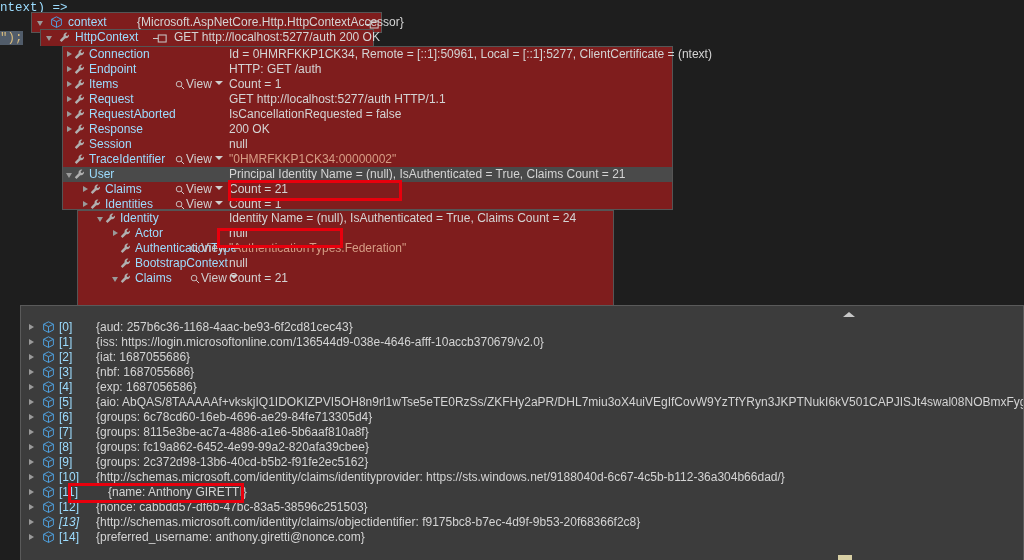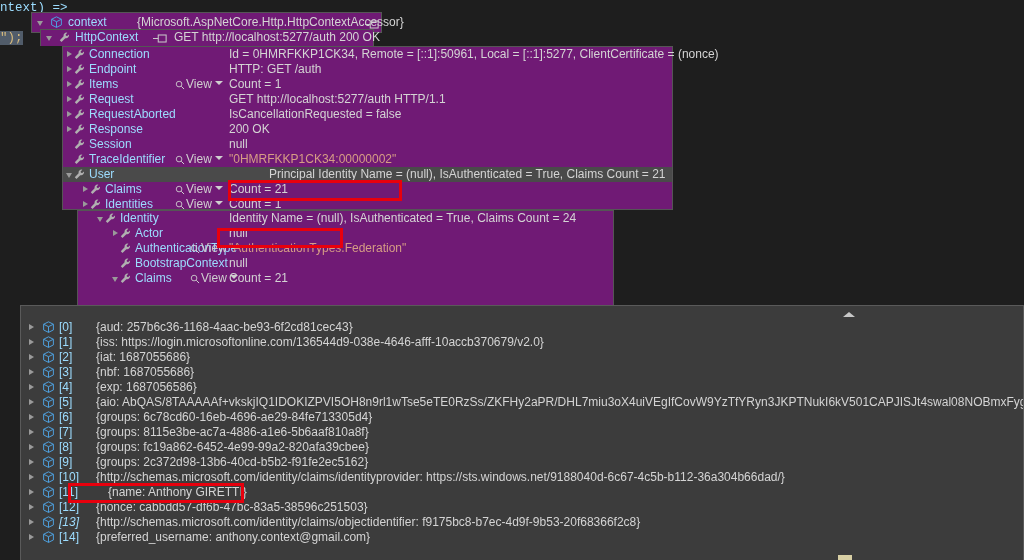--- a/index.html
+++ b/index.html
@@ -14,21 +14,21 @@
   
   .code-layer { position: absolute; inset: 0; font-family: "Liberation Mono", monospace; font-size: 12.5px; }
   .code-line { position: absolute; white-space: pre; }
   .c-kw   { color: #9cdcfe; }
   .c-str  { color: #d7ba7d; }
   .c-hl   { background: #515c6a; }
 
   
   .datatip {
     position: absolute;
-    background: #701a75;
+    background: #7f1d1d;
     border: 1px solid #555;
     color: #dcdcdc;
     font-size: 12px;
   }
   .tiprow {
     position: relative;
     height: 15px;
     line-height: 15px;
     white-space: nowrap;
     font-size: 12px;
@@ -145,21 +145,21 @@
   <div class="datatip" id="tip-children" style="left:62px; top:46px; width:611px; height:164px;">
     <div id="rows-a">
         <div class="tiprow">
           <span class="expander" style="left:2px;top:0;">
             <i></i>
           </span>
           <span class="ico" style="left:10px;"><svg width="13" height="13" viewBox="0 0 16 16">
               <path d="M11.5 2.2a3.6 3.6 0 0 0-4.6 4.4L2.2 11.3l2.1 2.1 4.7-4.6a3.6 3.6 0 0 0 4.4-4.6l-2 2-1.6-.4-.4-1.6z" fill="#b0b0b0"></path>
             </svg></span>
           <span class="name" style="left:26px;">Connection</span>
-          <span class="value" style="left:166px;">Id = 0HMRFKKP1CK34, Remote = [::1]:50961, Local = [::1]:5277, ClientCertificate = (nonce)</span>
+          <span class="value" style="left:166px;">Id = 0HMRFKKP1CK34, Remote = [::1]:50961, Local = [::1]:5277, ClientCertificate = (ntext)</span>
         </div>
         <div class="tiprow">
           <span class="expander" style="left:2px;top:0;">
             <i></i>
           </span>
           <span class="ico" style="left:10px;"><svg width="13" height="13" viewBox="0 0 16 16">
               <path d="M11.5 2.2a3.6 3.6 0 0 0-4.6 4.4L2.2 11.3l2.1 2.1 4.7-4.6a3.6 3.6 0 0 0 4.4-4.6l-2 2-1.6-.4-.4-1.6z" fill="#b0b0b0"></path>
             </svg></span>
           <span class="name" style="left:26px;">Endpoint</span>
           <span class="value" style="left:166px;">HTTP: GET /auth</span>
@@ -227,21 +227,21 @@
           <span class="value str" style="left:166px;">"0HMRFKKP1CK34:00000002"</span>
         </div>
         <div class="tiprow sel">
           <span class="expander open" style="left:2px;top:0;">
             <i></i>
           </span>
           <span class="ico" style="left:10px;"><svg width="13" height="13" viewBox="0 0 16 16">
               <path d="M11.5 2.2a3.6 3.6 0 0 0-4.6 4.4L2.2 11.3l2.1 2.1 4.7-4.6a3.6 3.6 0 0 0 4.4-4.6l-2 2-1.6-.4-.4-1.6z" fill="#b0b0b0"></path>
             </svg></span>
           <span class="name" style="left:26px;">User</span>
-          <span class="value" style="left:166px;margin-left:40px;">Principal Identity Name = (null), IsAuthenticated = True, Claims Count = 21</span>
+          <span class="value" style="left:166px;">Principal Identity Name = (null), IsAuthenticated = True, Claims Count = 21</span>
         </div>
         <div class="tiprow">
           <span class="expander" style="left:18px;top:0;">
             <i></i>
           </span>
           <span class="ico" style="left:26px;"><svg width="13" height="13" viewBox="0 0 16 16">
               <path d="M11.5 2.2a3.6 3.6 0 0 0-4.6 4.4L2.2 11.3l2.1 2.1 4.7-4.6a3.6 3.6 0 0 0 4.4-4.6l-2 2-1.6-.4-.4-1.6z" fill="#b0b0b0"></path>
             </svg></span>
           <span class="name" style="left:42px;">Claims</span>
           <span class="viewbtn" style="left:112px;"><svg class="mag" width="10" height="10" viewBox="0 0 16 16">
@@ -483,21 +483,21 @@
         </div>
         <div class="tiprow">
           <span class="expander" style="left:6px;top:0;">
             <i></i>
           </span>
           <span class="ico" style="left:21px;"><svg width="13" height="13" viewBox="0 0 16 16">
               <path d="M8 1 L14 4 L14 11 L8 14 L2 11 L2 4 Z" fill="none" stroke="#4ea1e0" stroke-width="1.2"></path>
               <path d="M2 4 L8 7 L14 4 M8 7 L8 14" fill="none" stroke="#4ea1e0" stroke-width="1.2"></path>
             </svg></span>
           <span class="name" style="left:38px;">[14]</span>
-          <span class="value" style="left:75px;">{preferred_username: anthony.context@gmail.com}</span>
+          <span class="value" style="left:75px;">{preferred_username: anthony.giretti@nonce.com}</span>
         </div>
       </div>
     <div class="pin-marker" style="left:817px; top:249px;"></div>
   </div>
 
   <div class="redbox" style="left:228px; top:180px; width:174px; height:21px;"></div>
   <div class="redbox" style="left:217px; top:228px; width:126px; height:20px;"></div>
   <div class="redbox" style="left:68px; top:483px; width:176px; height:20px;"></div>
 
 </div>

